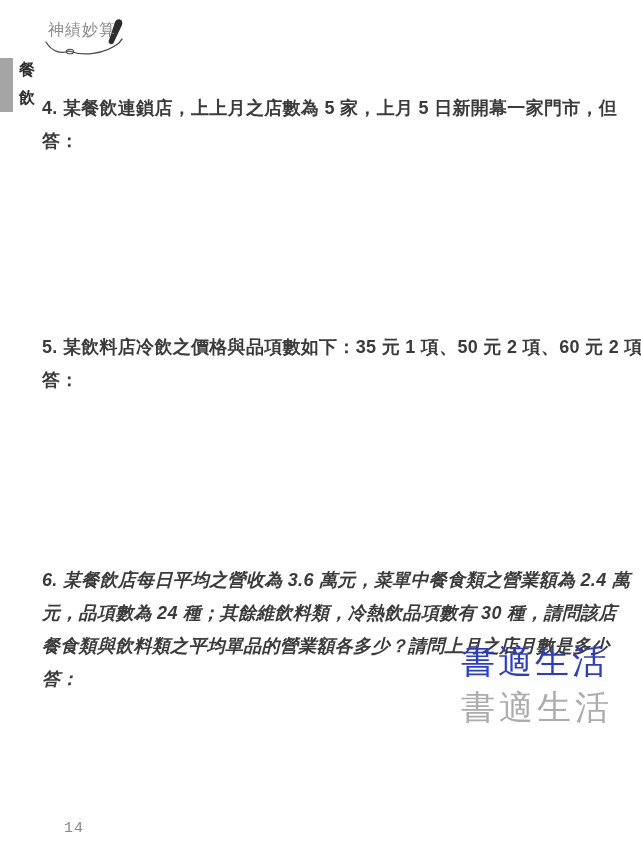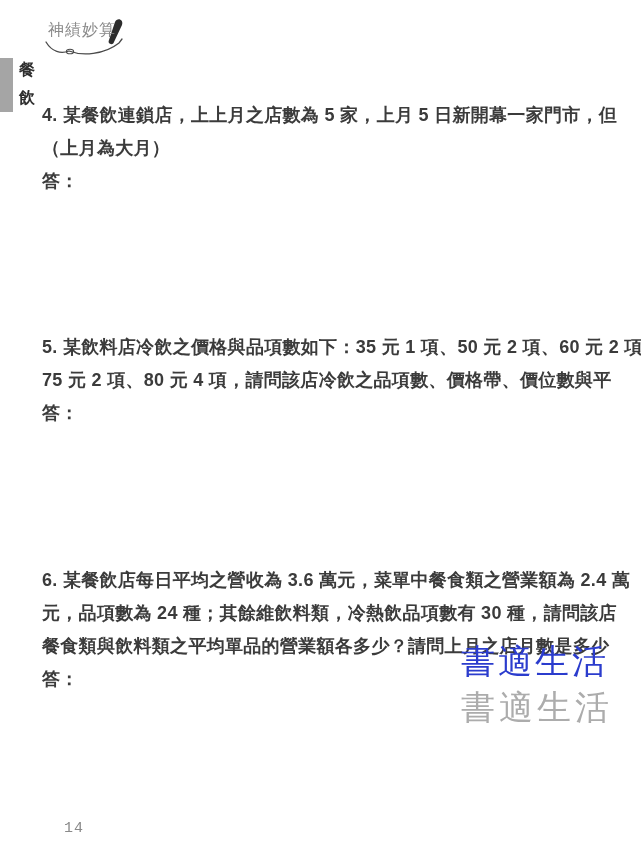--- a/index.html
+++ b/index.html
@@ -27,23 +27,23 @@
     position:absolute;left:17px;top:56px;width:20px;
     font-size:16px;font-weight:700;color:#2e2e2e;
     line-height:28px;text-align:center;
   }
   
   .question{
     position:absolute;left:42px;width:585px;
     color:#3b3b3b;font-size:18px;font-weight:600;
     line-height:33px;letter-spacing:0.3px;
   }
-  .q4{top:99px;}
+  .q4{top:92px;}
   .q5{top:331px;}
-  .q6{top:564px;}
+  .q6{top:564px;font-style:italic;}
   .q-line{white-space:nowrap;height:33px;}
   
   .watermark{
     position:absolute;
     font-family:"Liberation Serif",serif;
     font-size:34px;white-space:nowrap;
   }
   .wm-blue{left:461px;top:639px;color:#2b3ccd;letter-spacing:3px;}
   .wm-gray{left:461px;top:685px;color:#acacac;letter-spacing:4px;}
   
@@ -70,27 +70,25 @@
   </div>
 
   <div class="side-tab"></div>
   <div class="side-tab-label">
     <div>餐</div>
     <div>飲</div>
   </div>
 
   <div class="question q4">
     <div class="q-line">4. 某餐飲連鎖店，上上月之店數為 5 家，上月 5 日新開幕一家門市，但</div>
-    <div class="q-line">（上月為大月）</div>
     <div class="q-line">答：</div>
   </div>
 
   <div class="question q5">
     <div class="q-line">5. 某飲料店冷飲之價格與品項數如下：35 元 1 項、50 元 2 項、60 元 2 項、</div>
-    <div class="q-line">75 元 2 項、80 元 4 項，請問該店冷飲之品項數、價格帶、價位數與平</div>
     <div class="q-line">答：</div>
   </div>
 
   <div class="question q6">
     <div class="q-line">6. 某餐飲店每日平均之營收為 3.6 萬元，菜單中餐食類之營業額為 2.4 萬</div>
     <div class="q-line">元，品項數為 24 種；其餘維飲料類，冷熱飲品項數有 30 種，請問該店</div>
     <div class="q-line">餐食類與飲料類之平均單品的營業額各多少？請問上月之店月數是多少</div>
     <div class="q-line">答：</div>
   </div>
 

